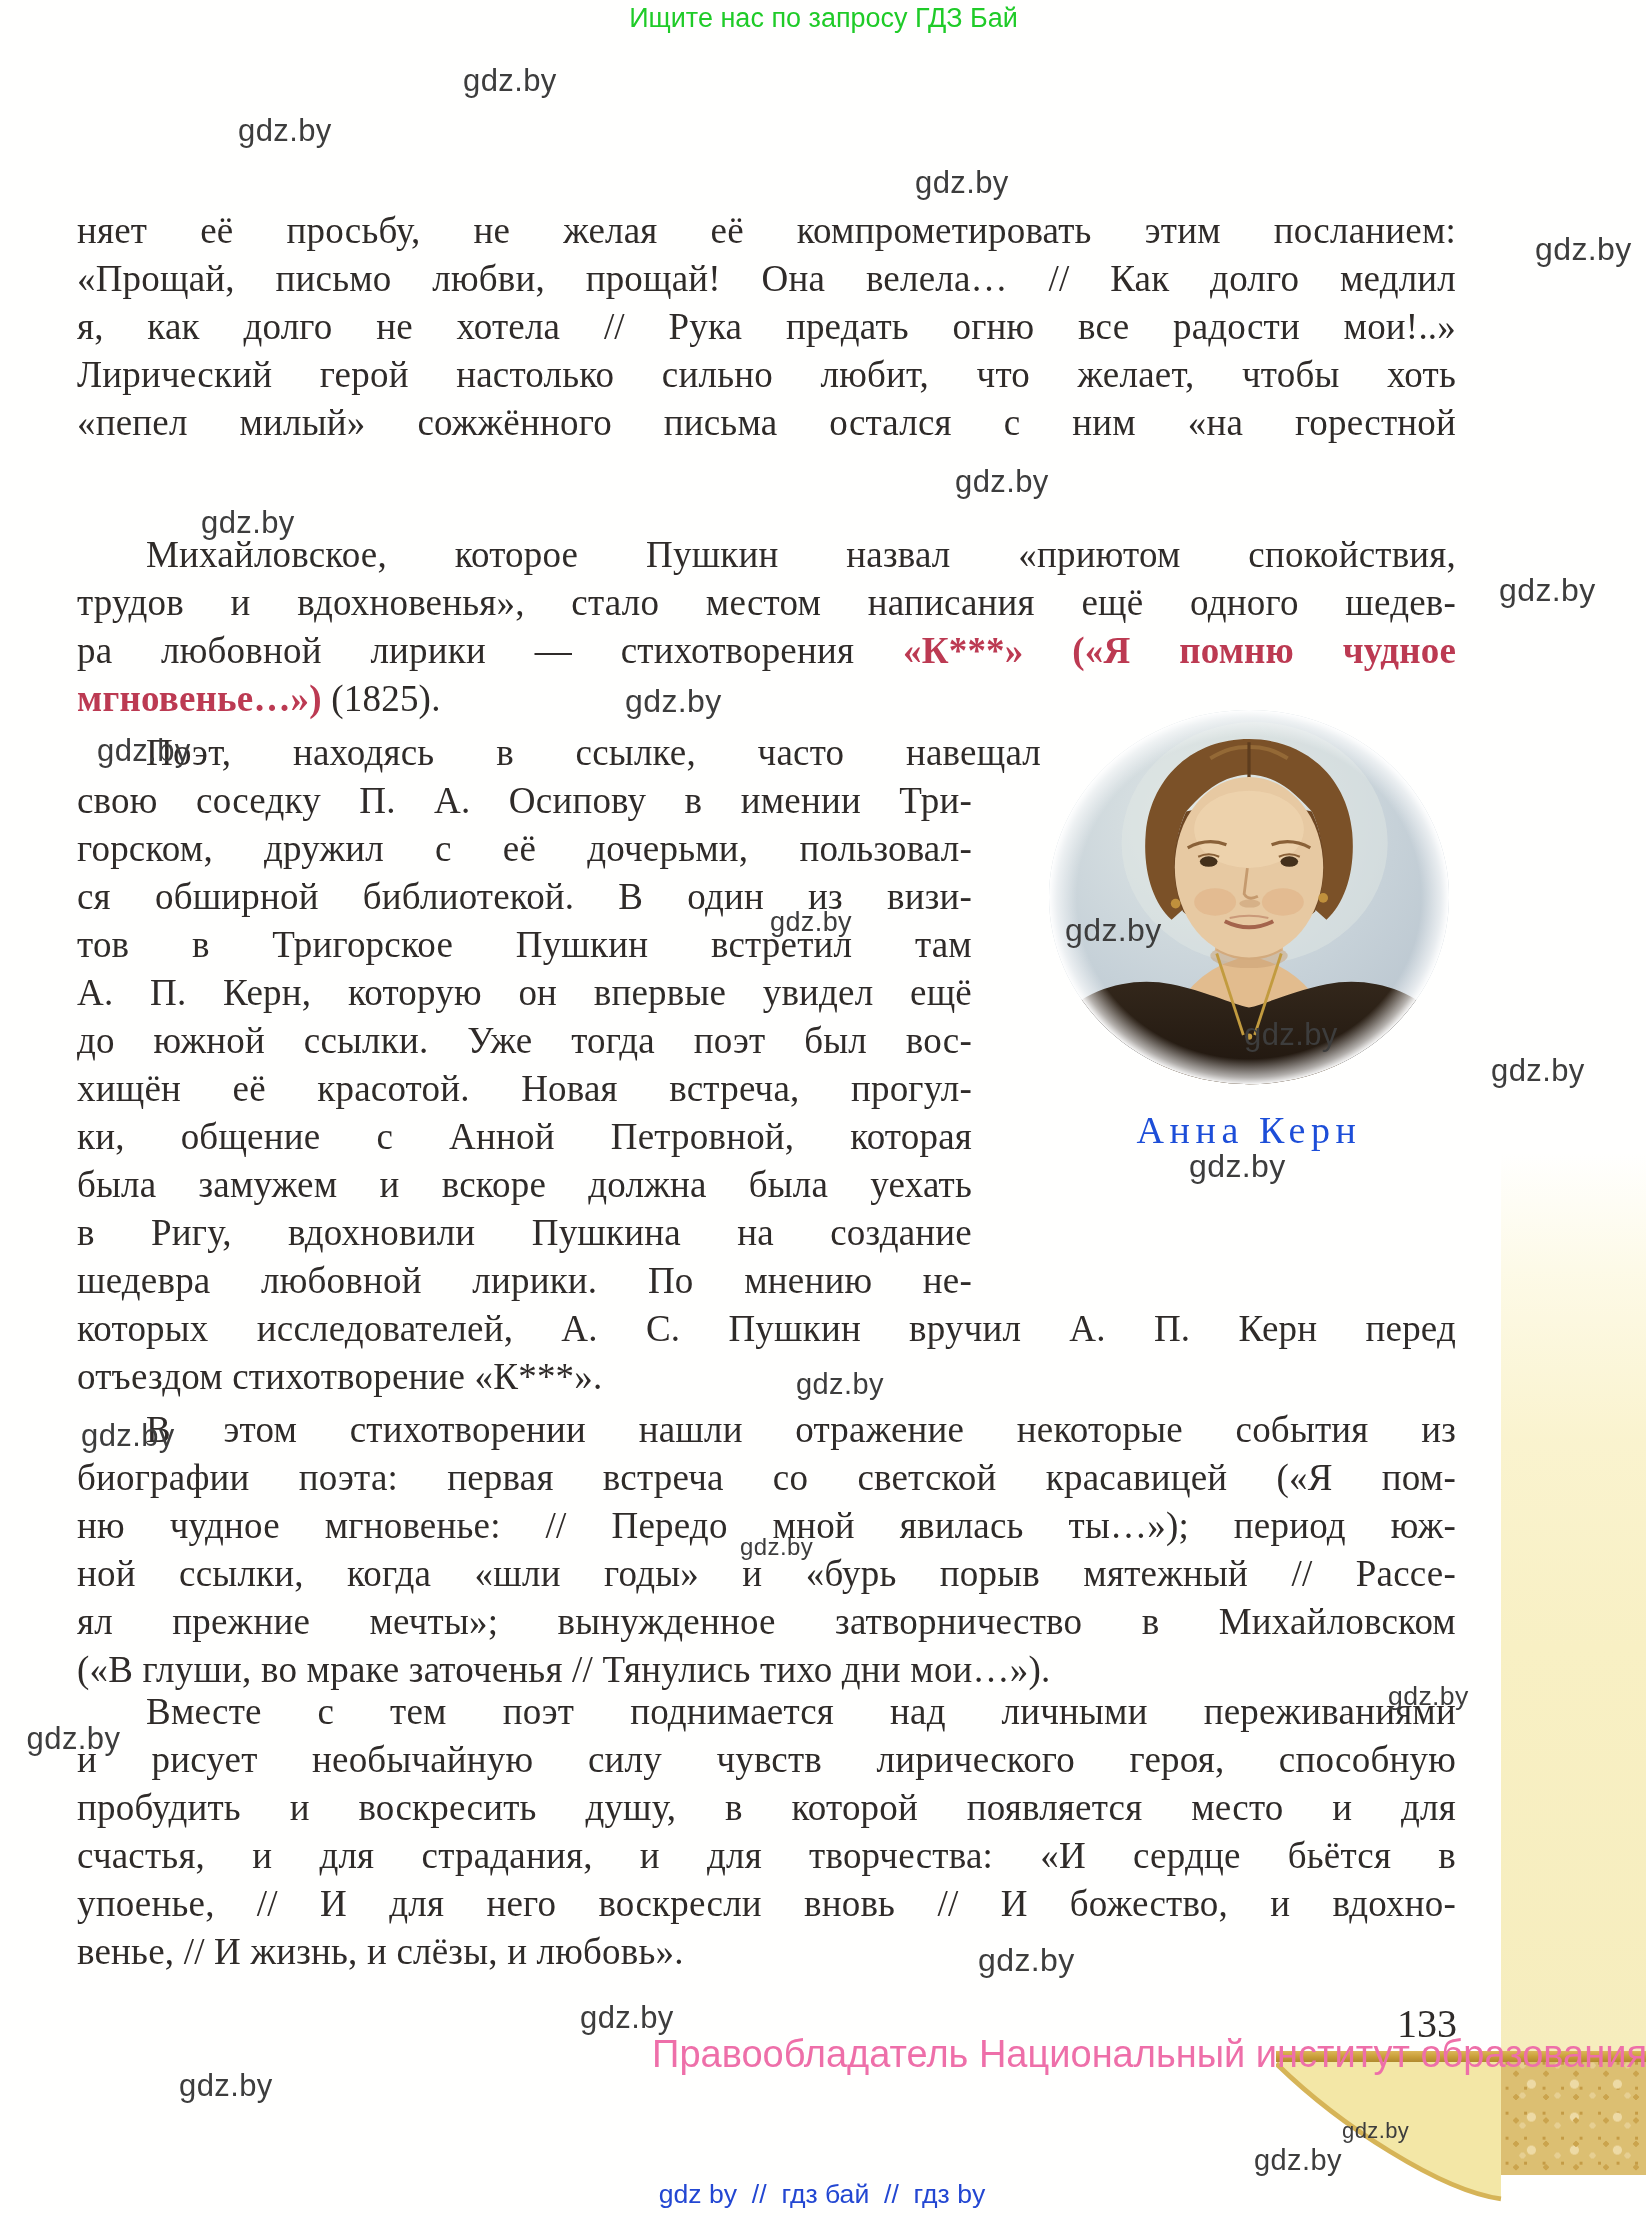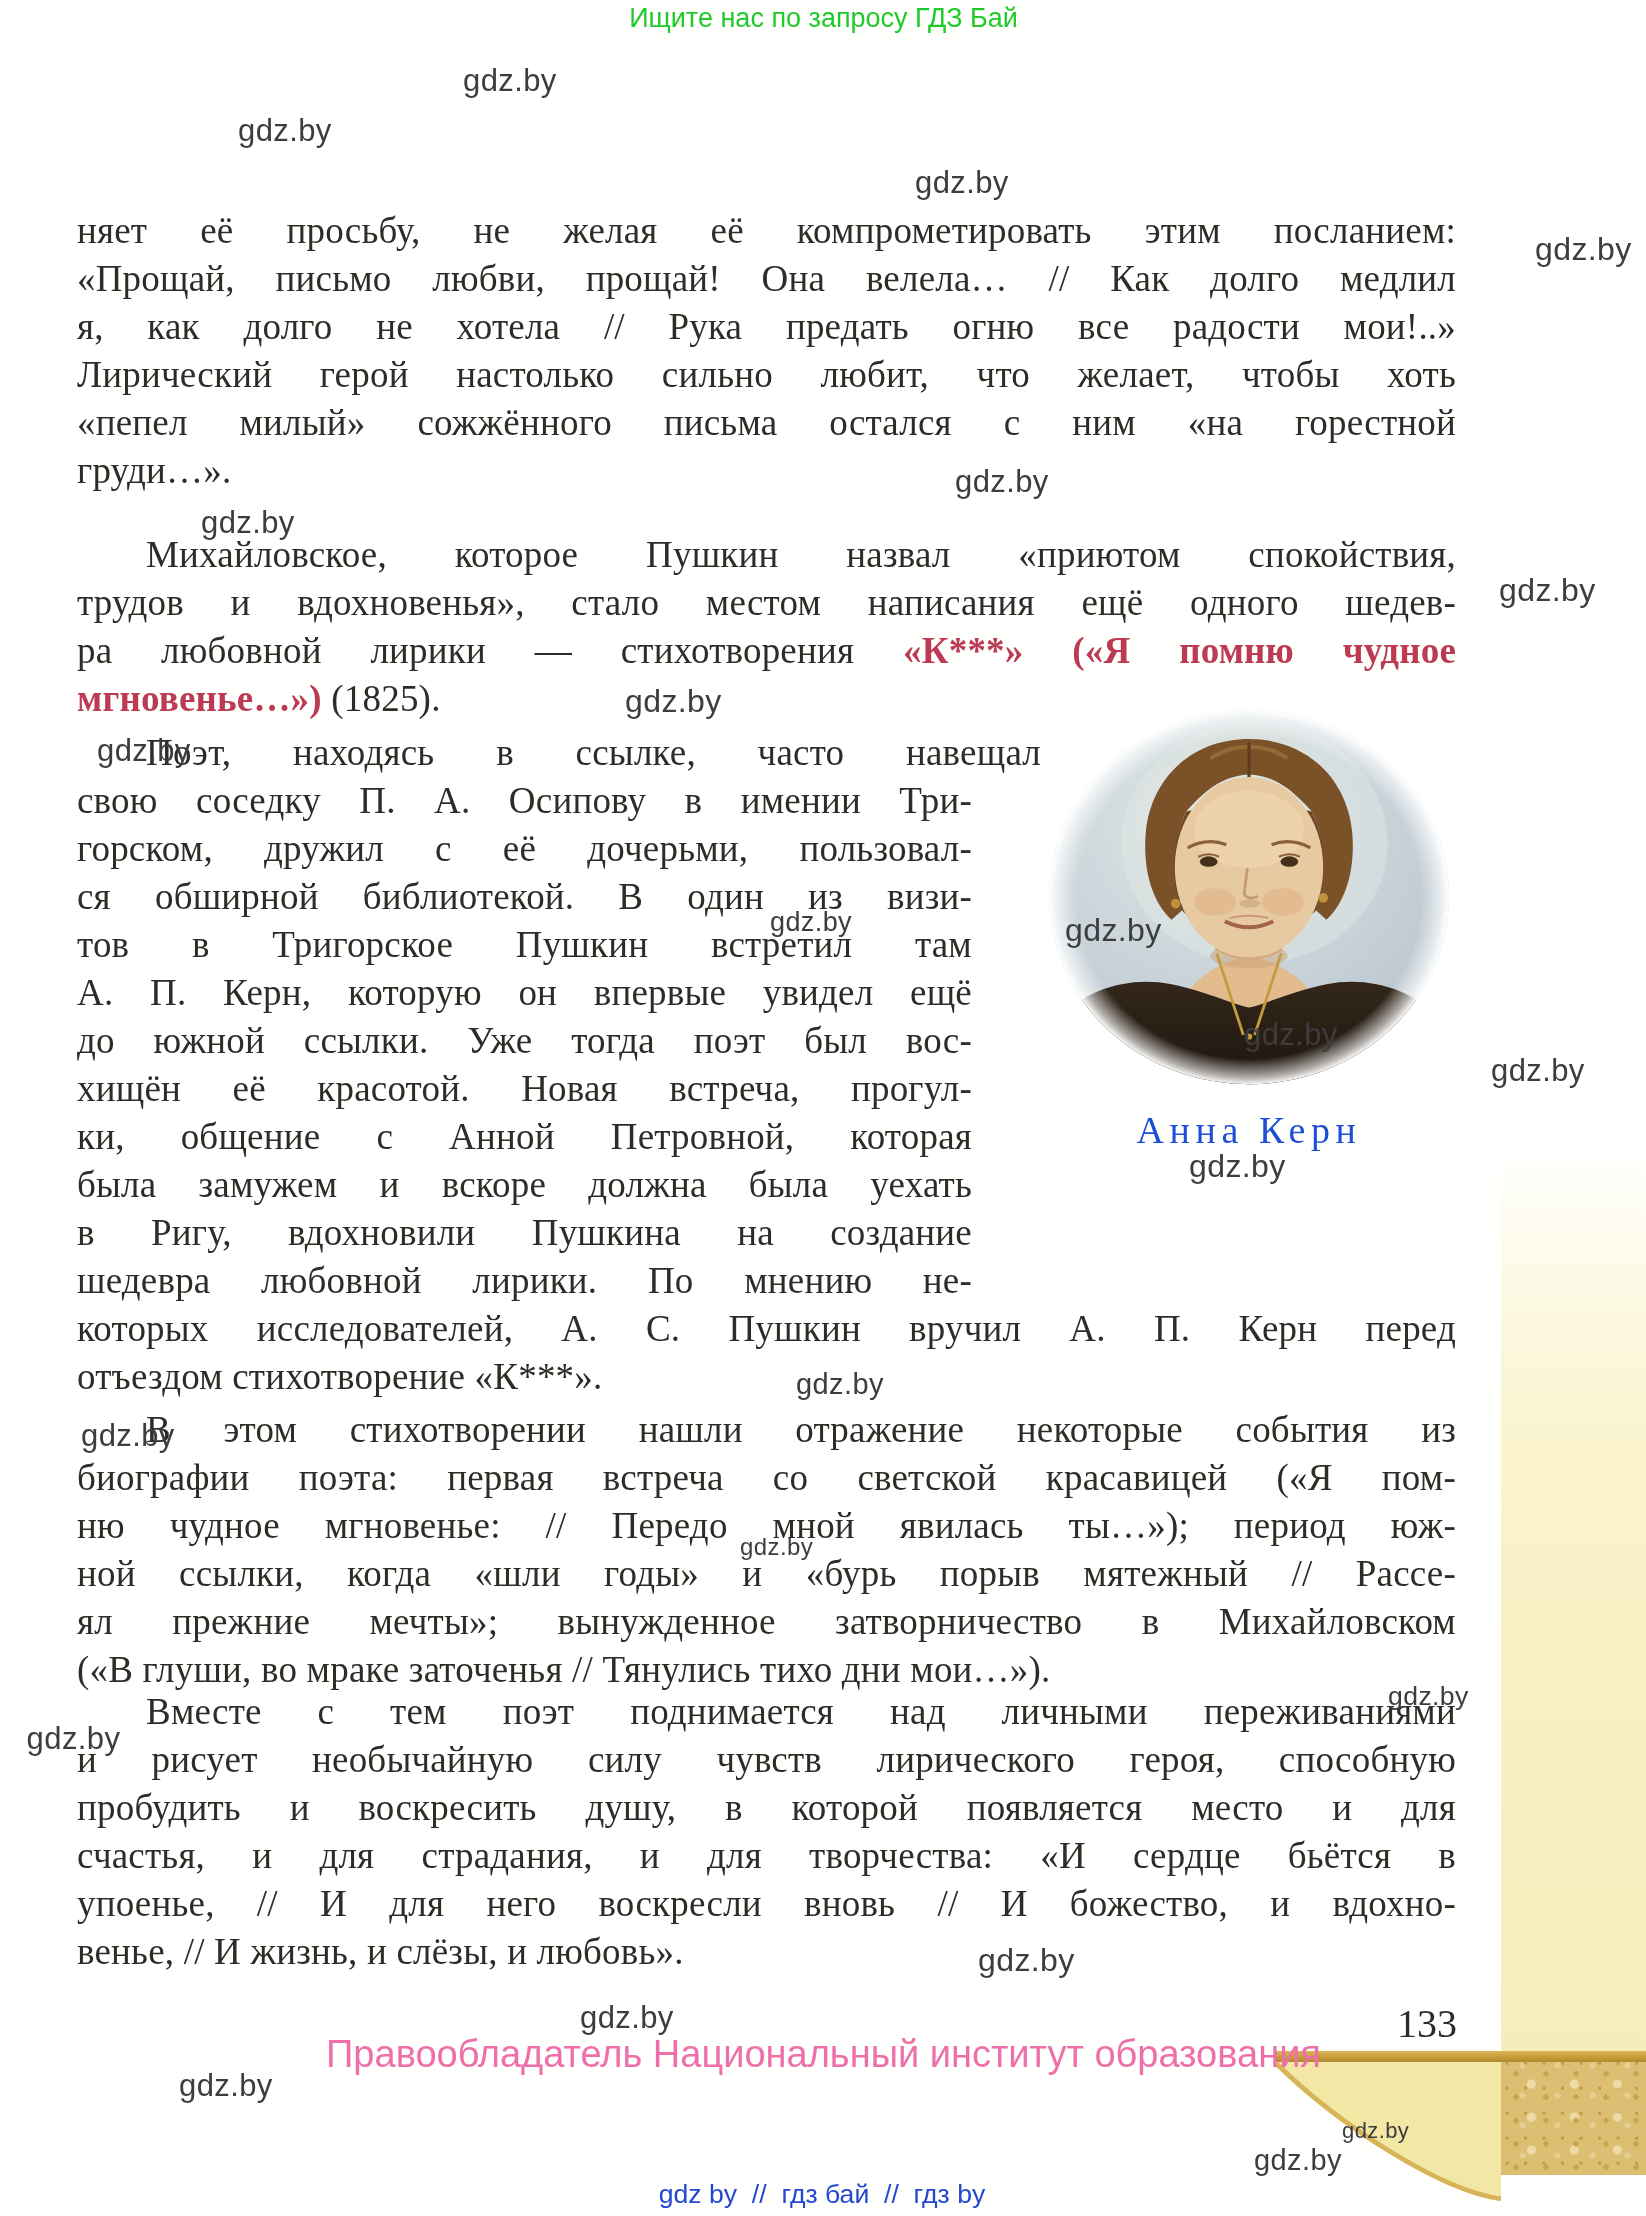--- a/index.html
+++ b/index.html
@@ -29,21 +29,21 @@
   .ln::after{content:"";display:inline-block;width:100%;height:0;}
   .ln.noju{text-align:left;}
   .ln.noju::after{content:none;}
   .ln.ind{padding-left:69px;}
   .ln.narrow{width:895px;}
   .red{color:#bc3a52;font-weight:bold;}
 
   
   .promo{position:absolute;left:0;top:3.2px;width:1647px;text-align:center;
          font-family:"Liberation Sans", sans-serif;font-size:27px;color:#1fcb28;}
-  .copyright{position:absolute;left:0;top:2033px;width:1647px;text-align:center;
+  .copyright{position:absolute;left:0;top:2033px;width:1647px;text-align:right;
          font-family:"Liberation Sans", sans-serif;font-size:38px;color:#ee6fa9;z-index:6;}
   .pagenum{position:absolute;left:1362px;top:2000px;width:95px;text-align:right;
          font-size:40px;color:#2f2b29;z-index:5;}
   .links{position:absolute;left:0;top:2179px;width:1644px;text-align:center;white-space:pre;
          font-family:"Liberation Sans", sans-serif;font-size:26.6px;font-weight:500;color:#2347d2;}
 
   
   .wm{position:absolute;font-family:"Liberation Sans", sans-serif;color:#3d3d3d;z-index:7;
       font-size:31px;letter-spacing:0.4px;}
 
@@ -66,21 +66,20 @@
   <div class="texblock"></div>
 
   <div class="promo">Ищите нас по запросу ГДЗ Бай</div>
 
   <section class="para" style="top:207px">
     <div class="ln">няет её просьбу, не желая её компрометировать этим посланием:</div>
     <div class="ln">«Прощай, письмо любви, прощай! Она велела… // Как долго медлил</div>
     <div class="ln">я, как долго не хотела // Рука предать огню все радости мои!..»</div>
     <div class="ln">Лирический герой настолько сильно любит, что желает, чтобы хоть</div>
     <div class="ln">«пепел милый» сожжённого письма остался с ним «на горестной</div>
-    <div class="ln noju">груди…».</div>
   </section>
 
   <section class="para" style="top:531px">
     <div class="ln ind">Михайловское, которое Пушкин назвал «приютом спокойствия,</div>
     <div class="ln">трудов и вдохновенья», стало местом написания ещё одного шедев-</div>
     <div class="ln"><span>ра любовной лирики — стихотворения </span><span class="red">«К***» («Я помню чудное</span></div>
     <div class="ln noju"><span class="red">мгновенье…»)</span><span> (1825).</span></div>
   </section>
 
   <section class="para" style="top:729px">

